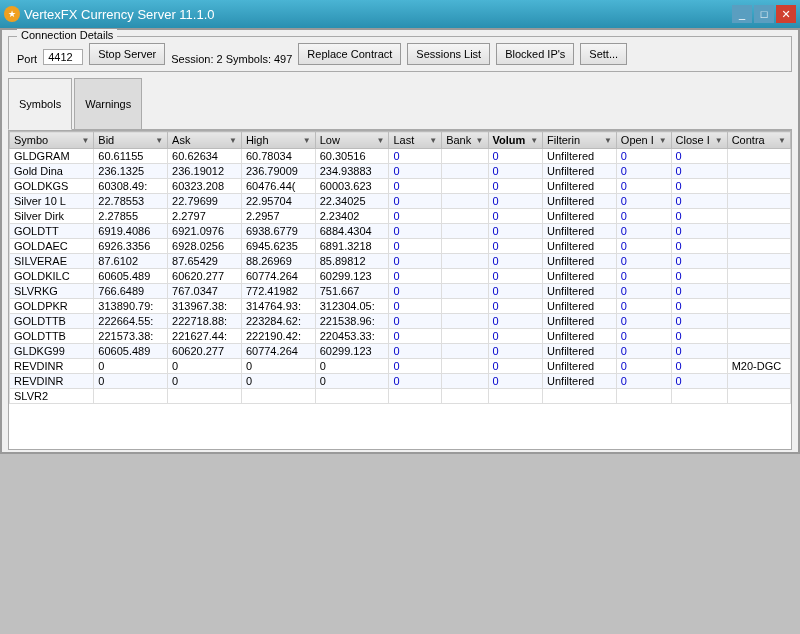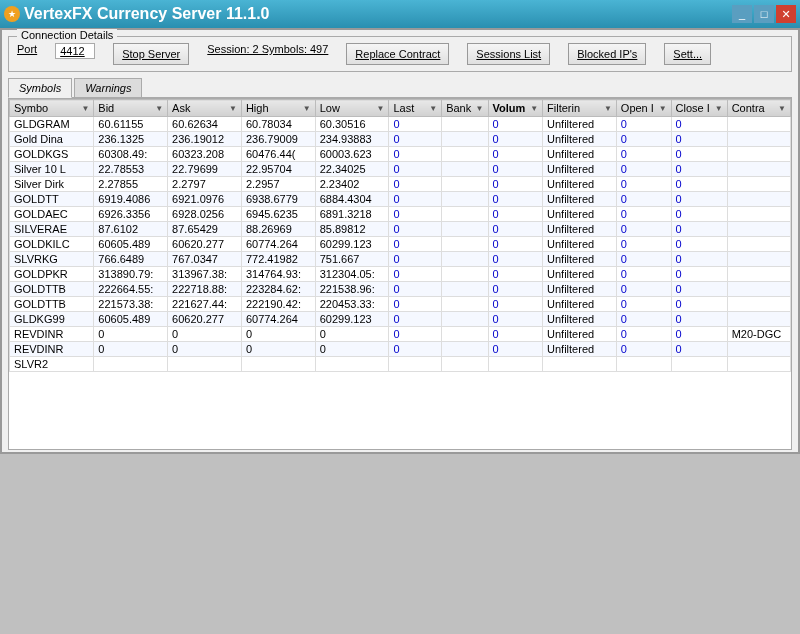--- a/index.html
+++ b/index.html
@@ -31,22 +31,22 @@
       width: 16px;
       height: 16px;
       background: #f0a020;
       border-radius: 50%;
       display: flex;
       align-items: center;
       justify-content: center;
       font-size: 10px;
     }
     .title-bar-text {
-      font-size: 16px;
-      font-weight: bold;
+      font-size: 13px;
+      font-weight: normal;
     }
     .title-bar-controls {
       display: flex;
       gap: 2px;
     }
     .title-btn {
       width: 20px;
       height: 18px;
       border: none;
       cursor: pointer;
@@ -80,24 +80,23 @@
     .connection-group-label {
       position: absolute;
       top: -8px;
       left: 8px;
       background: #f0f0f0;
       padding: 0 4px;
       font-size: 11px;
     }
     .connection-row {
       display: flex;
-      align-items: flex-start;
-      gap: 18px;
+      align-items: flex-end;
+      gap: 6px;
       padding: 2px 0;
-      text-decoration: underline;
     }
     .port-label { font-size: 11px; }
     .port-value {
       border: 1px solid #aaa;
       background: white;
       padding: 1px 4px;
       width: 40px;
       font-size: 11px;
     }
     .toolbar-btn {
@@ -114,26 +113,25 @@
     
     .tabs-bar {
       display: flex;
       border-bottom: 1px solid #aaa;
       margin: 0 6px;
       background: #f0f0f0;
     }
     .tab {
       border: 1px solid #aaa;
       border-bottom: none;
-      padding: 3px 10px;
+      padding: 19px 10px;
       cursor: pointer;
       font-size: 11px;
       background: #dcdcdc;
       margin-right: 2px;
-      font-style: italic;
     }
     .tab.active {
       background: #f0f0f0;
       border-bottom: 1px solid #f0f0f0;
       margin-bottom: -1px;
       z-index: 1;
     }
 
     
     .table-container {

